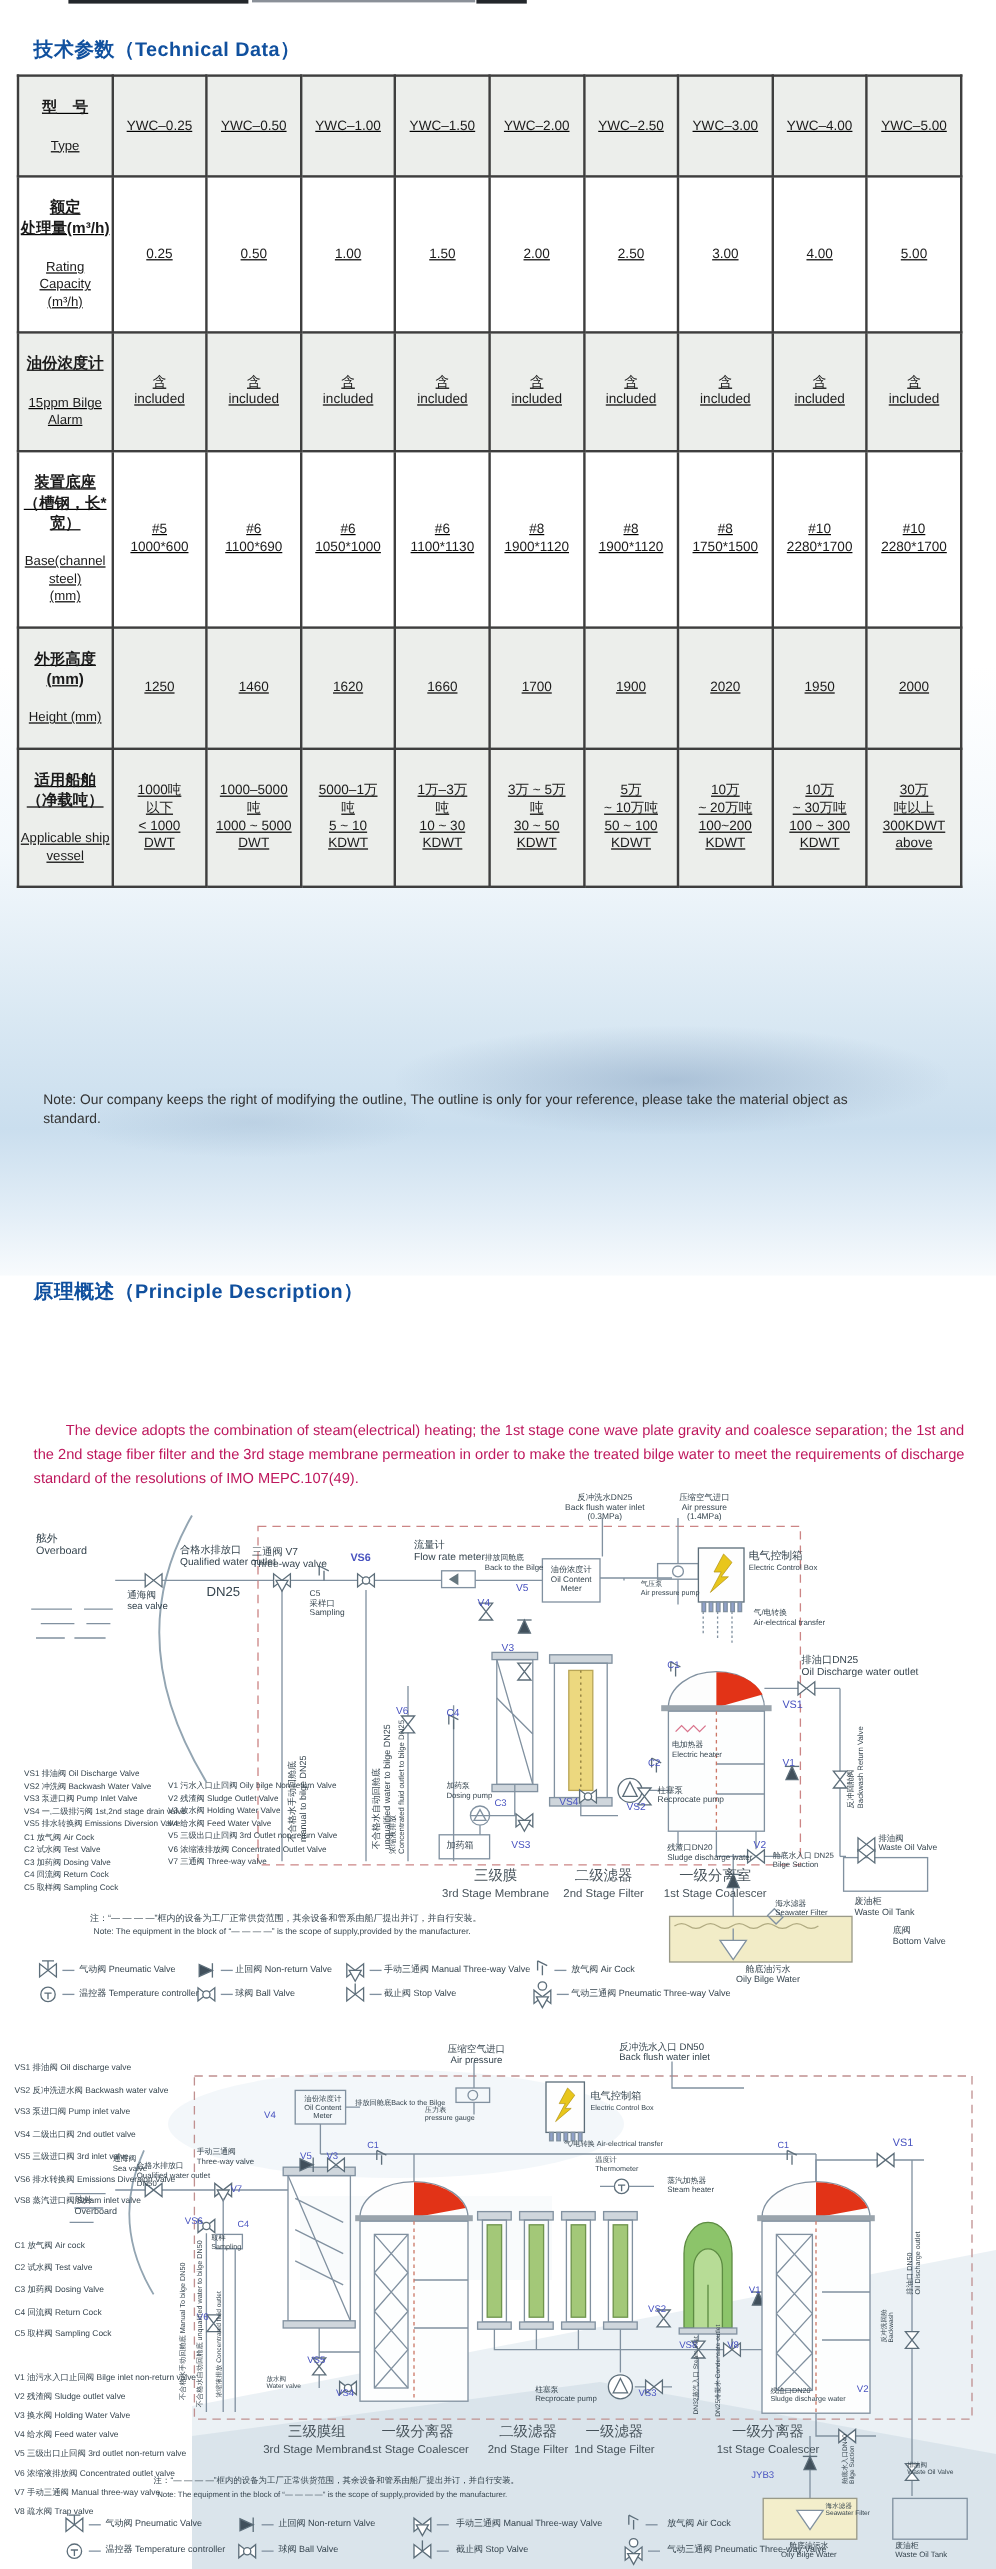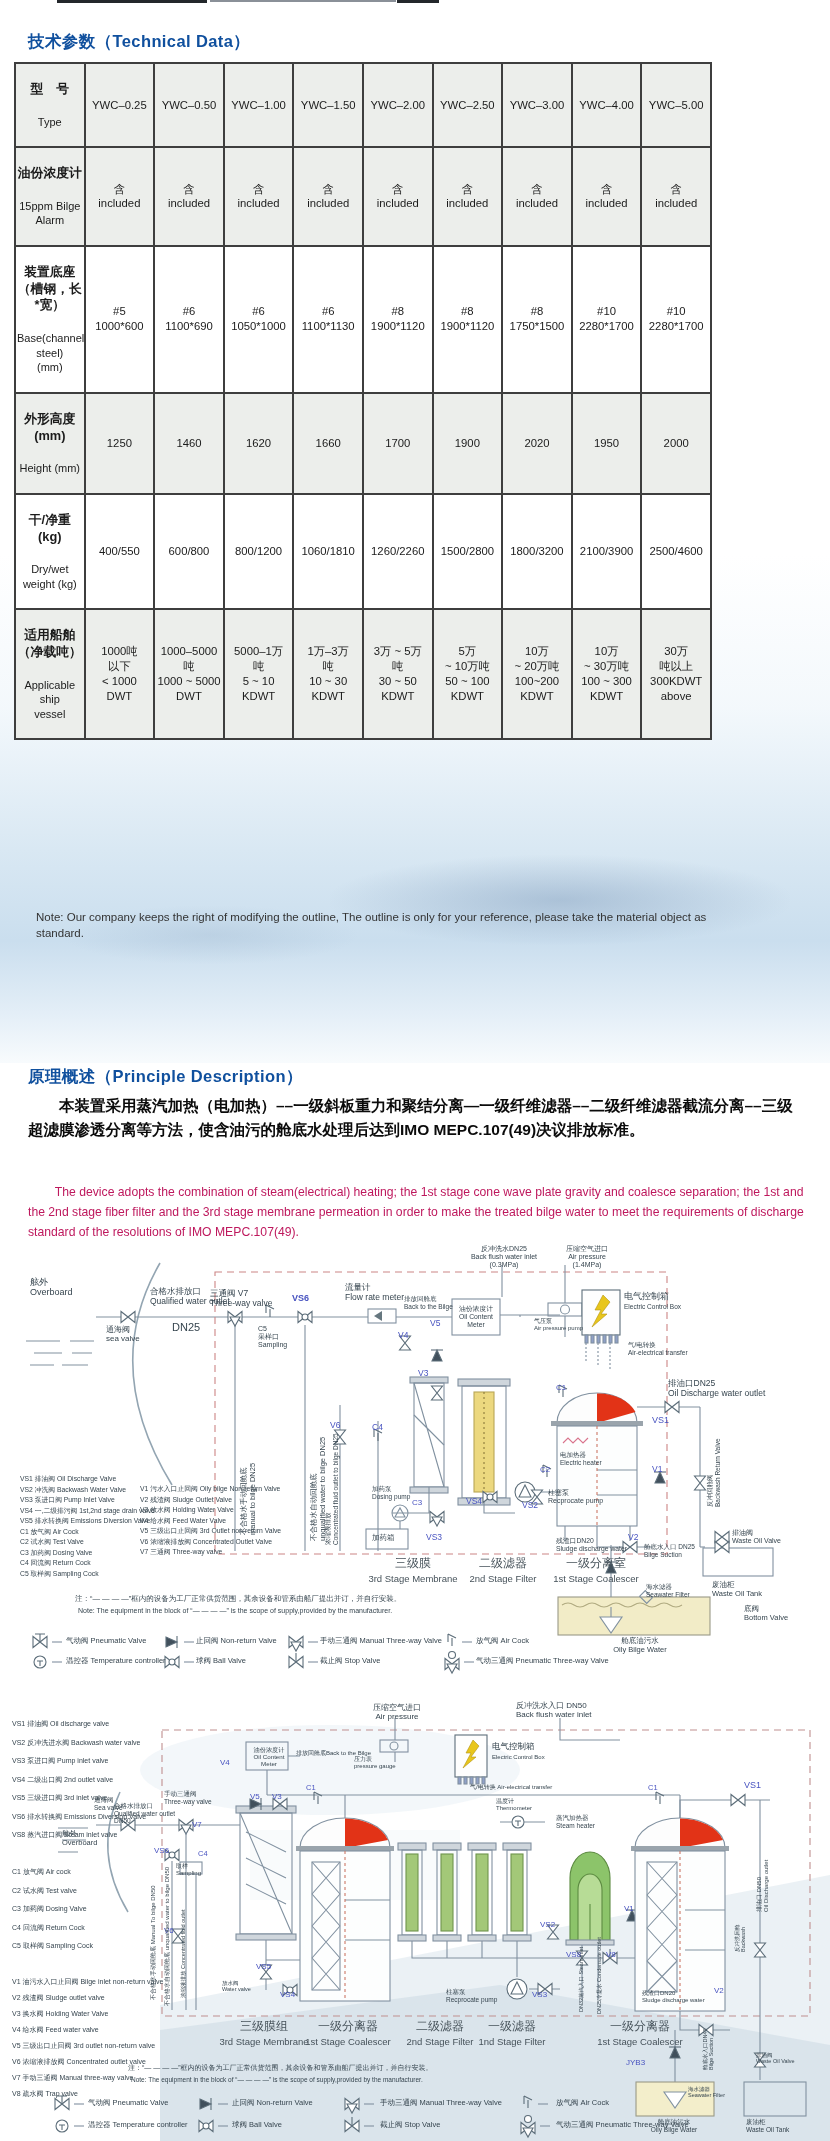--- a/index.html
+++ b/index.html
@@ -8,21 +8,21 @@
   .top-sliver{position:absolute;top:0;height:3px;background:#23272b;}
   .sec-title{position:absolute;left:28px;font-weight:bold;font-size:16.5px;color:#10509e;letter-spacing:.4px;}
   #tech-title{top:31px;}
   #principle-title{top:1066px;}
   .photo-band{position:absolute;left:0;top:555px;width:830px;height:508px;
       background:linear-gradient(180deg,rgba(255,255,255,0) 0%,rgba(229,240,248,.45) 30%,#d9e8f3 58%,#cadeee 76%,#e3eef7 90%,#f8fbfd 100%);}
   .photo-band::before{content:"";position:absolute;left:330px;top:300px;width:460px;height:90px;
       background:radial-gradient(ellipse at center,rgba(110,140,175,.38),rgba(110,140,175,0) 72%);}
   .photo-band::after{content:"";position:absolute;left:60px;top:350px;width:300px;height:60px;
       background:radial-gradient(ellipse at center,rgba(150,175,200,.28),rgba(150,175,200,0) 70%);}
-  table#tech{position:absolute;left:14px;top:62px;width:698px;border-collapse:collapse;table-layout:fixed;}
+  table#tech{position:absolute;left:14px;top:62px;width:788px;border-collapse:collapse;table-layout:fixed;text-decoration:underline;}
   #tech td{border:2px solid #3e3e3e;text-align:center;vertical-align:middle;padding:2px 1px;
       color:#1b1b1b;font-size:11.3px;line-height:1.32;white-space:pre-line;}
   #tech tr.shade td{background:rgba(235,237,234,.97);}
   #tech tr.plain td{background:rgba(255,255,255,.88);}
   .zh{display:block;font-size:12.8px;font-weight:600;white-space:pre-line;}
   .en{display:block;font-size:11px;font-weight:400;margin-top:2px;white-space:pre-line;}
   .note-zh{position:absolute;left:36px;top:888px;font-size:13px;font-weight:600;color:#222;}
   .note-en{position:absolute;left:36px;top:909px;width:706px;font-size:11.5px;color:#333;line-height:1.4;}
   .p-zh{position:absolute;left:28px;top:1094px;width:778px;font-size:15.5px;font-weight:700;color:#0b0b0b;
         line-height:1.55;text-indent:2em;}
@@ -57,20 +57,37 @@
       </td>
       <td>YWC–0.25</td>
       <td>YWC–0.50</td>
       <td>YWC–1.00</td>
       <td>YWC–1.50</td>
       <td>YWC–2.00</td>
       <td>YWC–2.50</td>
       <td>YWC–3.00</td>
       <td>YWC–4.00</td>
       <td>YWC–5.00</td>
+    </tr>
+    <tr class="plain" style="height:94px;">
+      <td>
+        <span class="zh">额定
+处理量(m³/h)</span>
+        <span class="en">Rating
+Capacity  (m³/h)</span>
+      </td>
+      <td>0.25</td>
+      <td>0.50</td>
+      <td>1.00</td>
+      <td>1.50</td>
+      <td>2.00</td>
+      <td>2.50</td>
+      <td>3.00</td>
+      <td>4.00</td>
+      <td>5.00</td>
     </tr>
     <tr class="shade" style="height:90px;">
       <td>
         <span class="zh">油份浓度计</span>
         <span class="en">15ppm Bilge Alarm</span>
       </td>
       <td>含
 included</td>
       <td>含
 included</td>
@@ -122,35 +139,20 @@
       </td>
       <td>1250</td>
       <td>1460</td>
       <td>1620</td>
       <td>1660</td>
       <td>1700</td>
       <td>1900</td>
       <td>2020</td>
       <td>1950</td>
       <td>2000</td>
-    </tr>
-    <tr class="plain" style="height:88px;">
-      <td>
-        <span class="zh">干/净重 (kg)</span>
-        <span class="en">Dry/wet weight  (kg)</span>
-      </td>
-      <td>400/550</td>
-      <td>600/800</td>
-      <td>800/1200</td>
-      <td>1060/1810</td>
-      <td>1260/2260</td>
-      <td>1500/2800</td>
-      <td>1800/3200</td>
-      <td>2100/3900</td>
-      <td>2500/4600</td>
     </tr>
     <tr class="shade" style="height:114px;">
       <td>
         <span class="zh">适用船舶
 （净载吨）</span>
         <span class="en">Applicable ship
 vessel</span>
       </td>
       <td>1000吨
 以下
@@ -188,21 +190,20 @@
 吨以上
 300KDWT
 above</td>
     </tr>
   </tbody>
     </table>
 
   <div class="note-en">Note: Our company keeps the right of modifying the outline, The outline is only for your reference, please take the material object as standard.</div>
 
   <div class="sec-title" id="principle-title">原理概述（Principle Description）</div>
-  <div class="p-zh">本装置采用蒸汽加热（电加热）––一级斜板重力和聚结分离—一级纤维滤器––二级纤维滤器截流分离––三级超滤膜渗透分离等方法，使含油污的舱底水处理后达到IMO MEPC.107(49)决议排放标准。</div>
   <div class="p-en">The device adopts the combination of steam(electrical) heating; the 1st stage cone wave plate gravity and coalesce separation; the 1st and the 2nd stage fiber filter and the 3rd stage membrane permeation in order to make the treated bilge water to meet the requirements of discharge standard of the resolutions of IMO MEPC.107(49).</div>
 
   <svg id="dgm1" class="dgm" width="830" height="460" viewBox="0 0 830 460">
     <defs>
       <g id="bt">
           <path d="M-7,-5.5 L-7,5.5 L7,-5.5 L7,5.5 Z"></path>
         </g>
       <g id="bt3">
           <path d="M-7,-5.5 L-7,5.5 L7,-5.5 L7,5.5 Z"></path>
           <path d="M-5,0 L5,0 L0,9 Z"></path>

